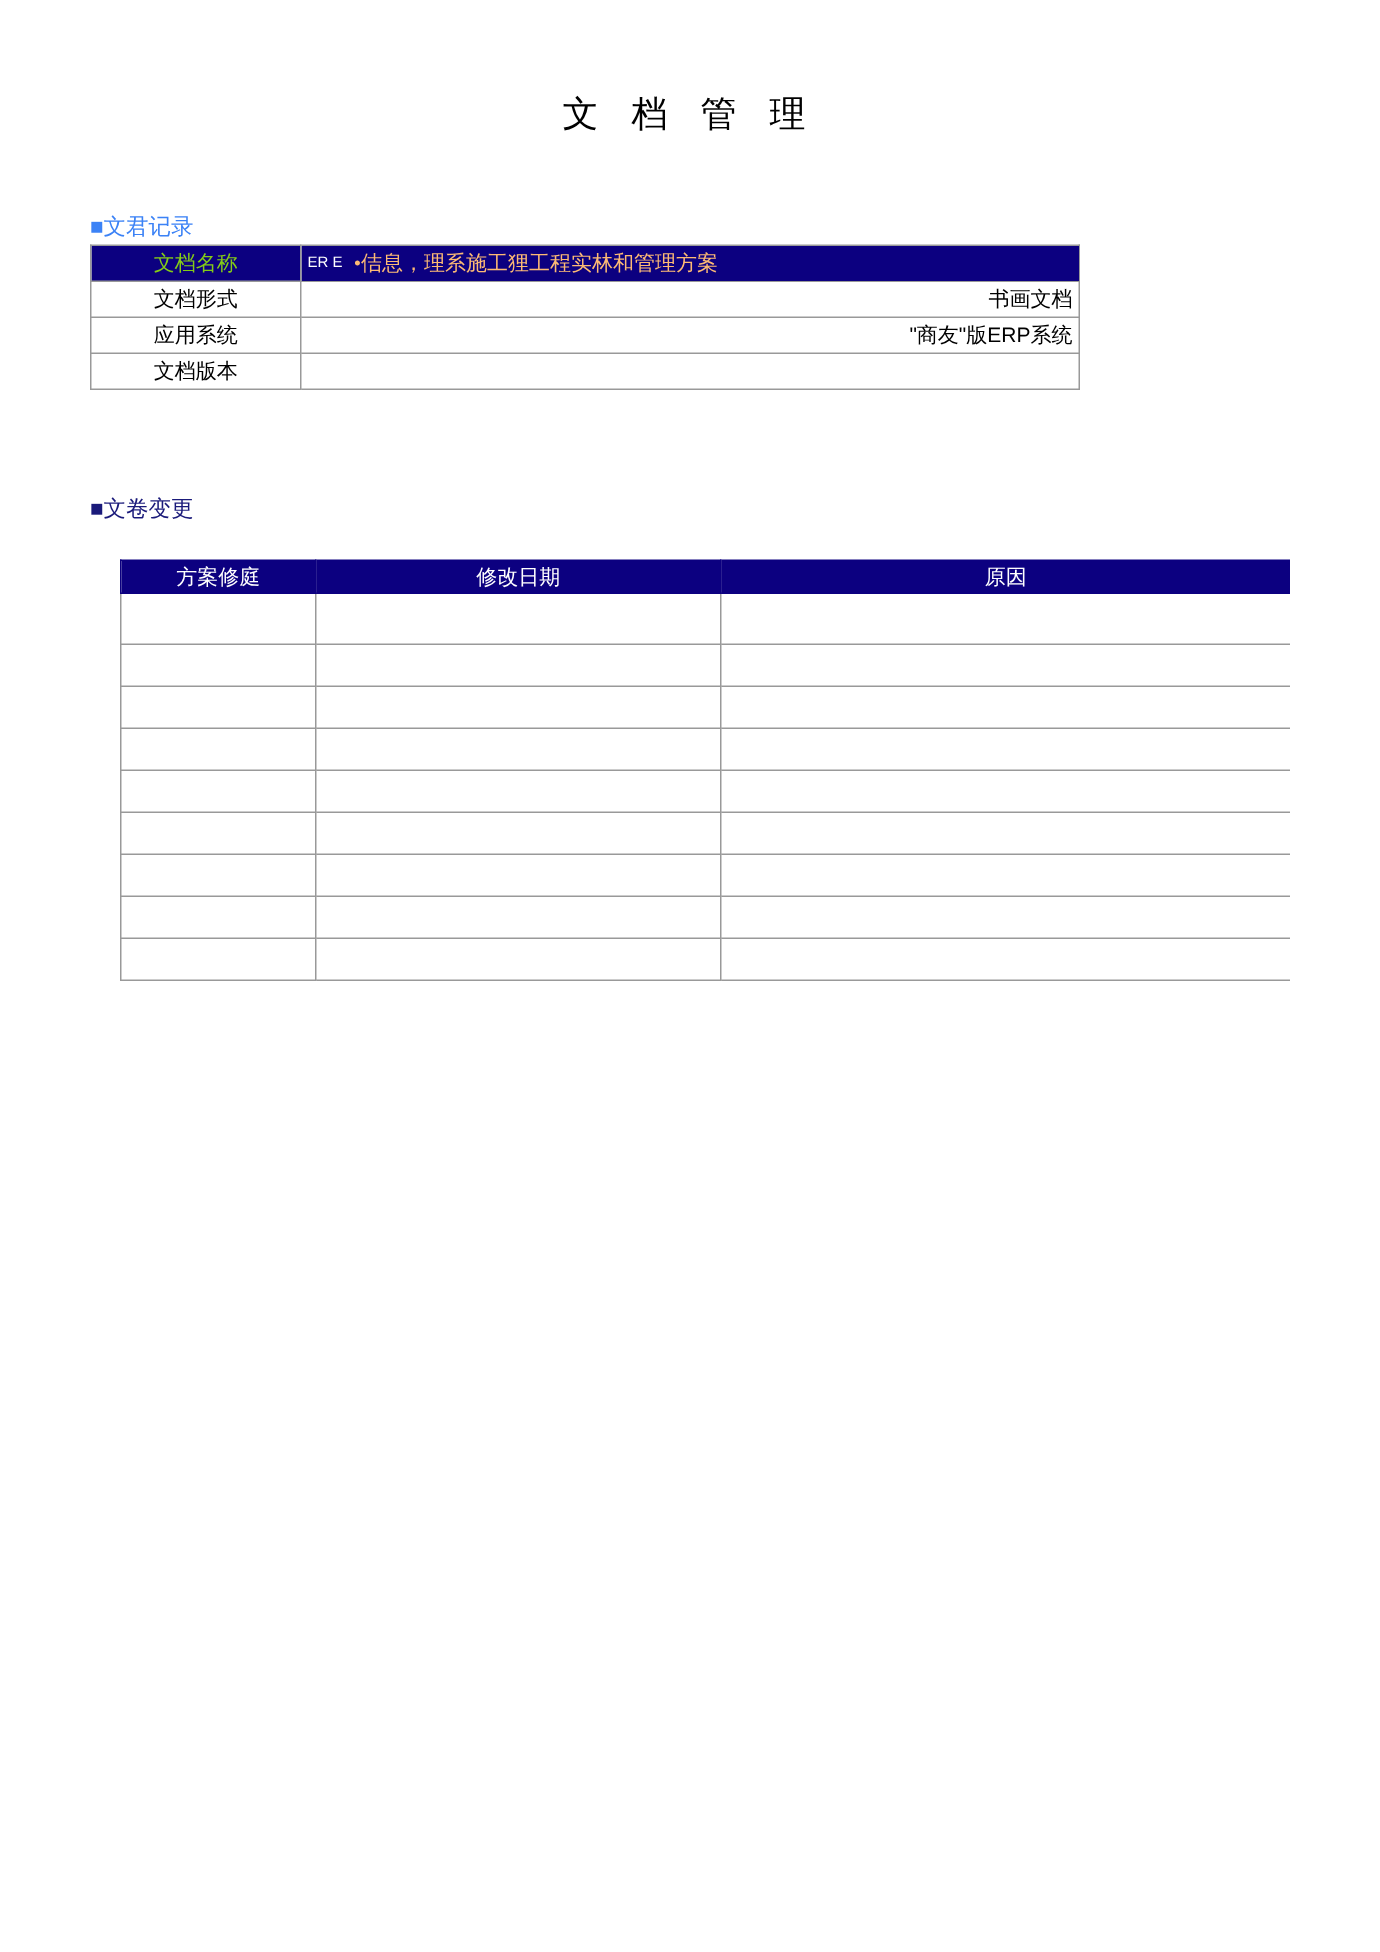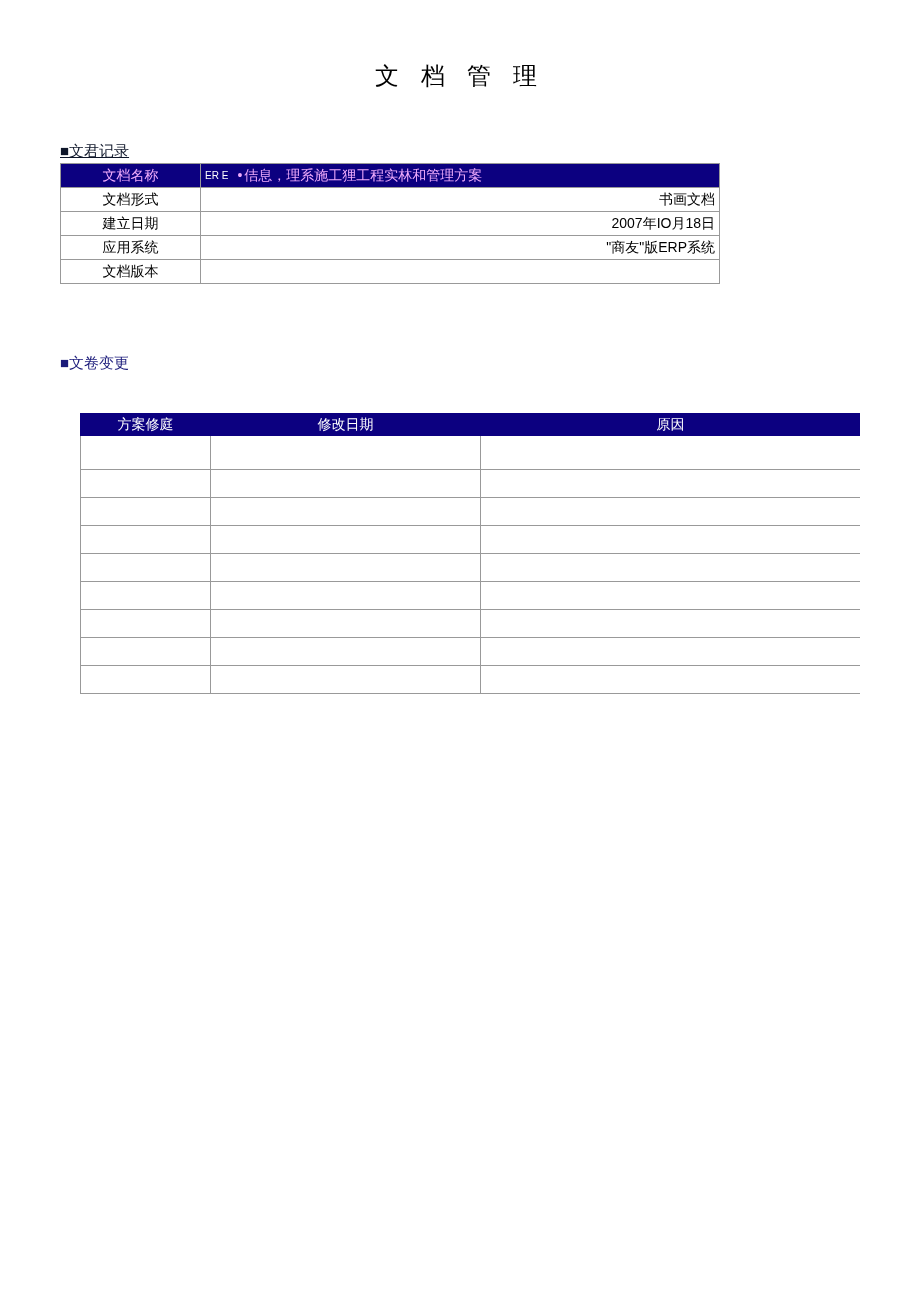--- a/index.html
+++ b/index.html
@@ -16,42 +16,41 @@
       width: 920px;
     }
     .page-title {
       text-align: center;
       font-size: 24px;
       letter-spacing: 8px;
       margin-bottom: 50px;
       font-weight: normal;
     }
     .section-label {
-      color: #0f172a;
+      color: #3b82f6;
       font-size: 15px;
       margin-bottom: 2px;
-      text-decoration: underline;
     }
     .record-table {
       width: 100%;
       max-width: 660px;
       border-collapse: collapse;
       margin-bottom: 70px;
     }
     .record-table th,
     .record-table td {
       border: 1px solid #999;
       height: 24px;
       padding: 2px 4px;
       vertical-align: middle;
       font-size: 14px;
     }
     .record-table .header-row th {
       background: #0c0080;
-      color: #f0abfc;
+      color: #84cc16;
       text-align: center;
       font-weight: normal;
     }
     .record-table .header-row td.header-value {
       background: #0c0080;
       color: #ffffff;
       font-weight: normal;
       position: relative;
       padding-left: 4px;
     }
@@ -59,41 +58,40 @@
       display: inline-block;
       color: #fff;
       font-size: 10px;
       line-height: 10px;
       vertical-align: middle;
       margin-right: 4px;
       font-family: Arial, sans-serif;
       text-align: right;
     }
     .header-value-text {
-      color: #f0abfc;
+      color: #fdba74;
       font-size: 14px;
       vertical-align: middle;
-      font-family: Liberation Mono, monospace;
     }
     .record-table td.label-col {
       text-align: center;
       width: 140px;
       font-size: 14px;
     }
     .record-table td.value-col {
       text-align: right;
       font-family: Arial, "SimSun", sans-serif;
     }
     .indent {
       padding-left: 30px;
     }
     .change-label {
       color: #1a1a7a;
       font-size: 15px;
-      margin-bottom: 40px;
+      margin-bottom: 24px;
     }
     .change-table-wrap {
       padding-left: 20px;
       width: 800px;
     }
     .change-table {
       width: 100%;
       border-collapse: collapse;
     }
     .change-table th {
@@ -140,24 +138,20 @@
       <span class="header-value-text">•佶息，理系施工狸工程实林和管理方案</span>
     </td>
   </tr>
   </tbody>
     <tbody id="record-body">
       <tr>
         <td class="label-col">文档形式</td>
         <td class="value-col">书画文档</td>
       </tr>
       <tr>
-        <td class="label-col">建立日期</td>
-        <td class="value-col">2007年IO月18日</td>
-      </tr>
-      <tr>
         <td class="label-col">应用系统</td>
         <td class="value-col indent">"商友"版ERP系统</td>
       </tr>
       <tr>
         <td class="label-col">文档版本</td>
         <td class="value-col"></td>
       </tr>
     </tbody>
 </table>
 

